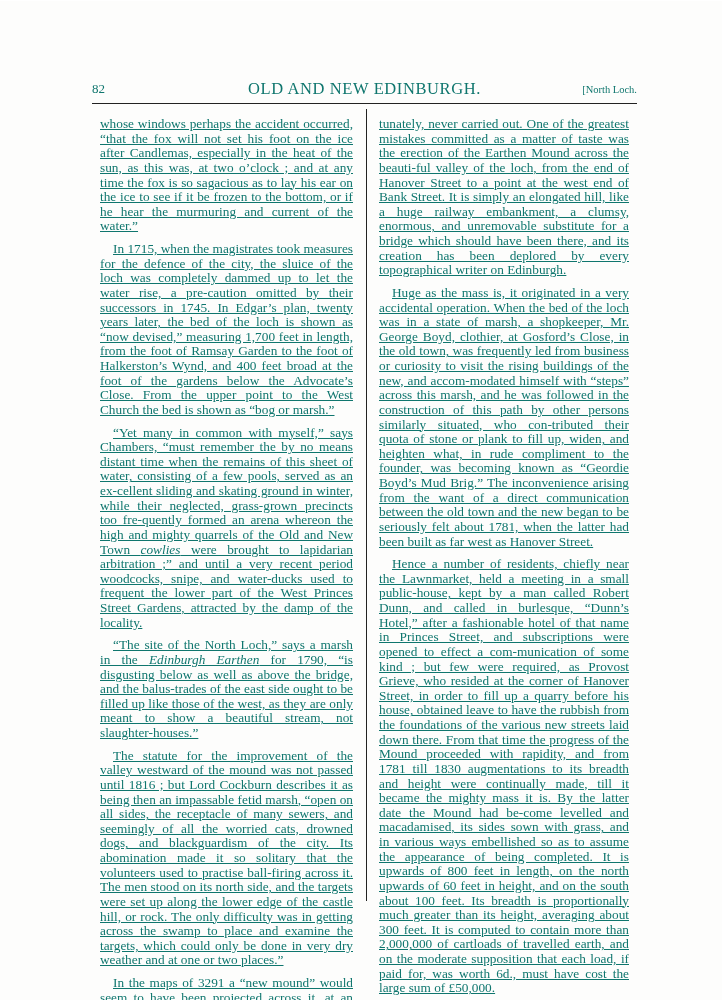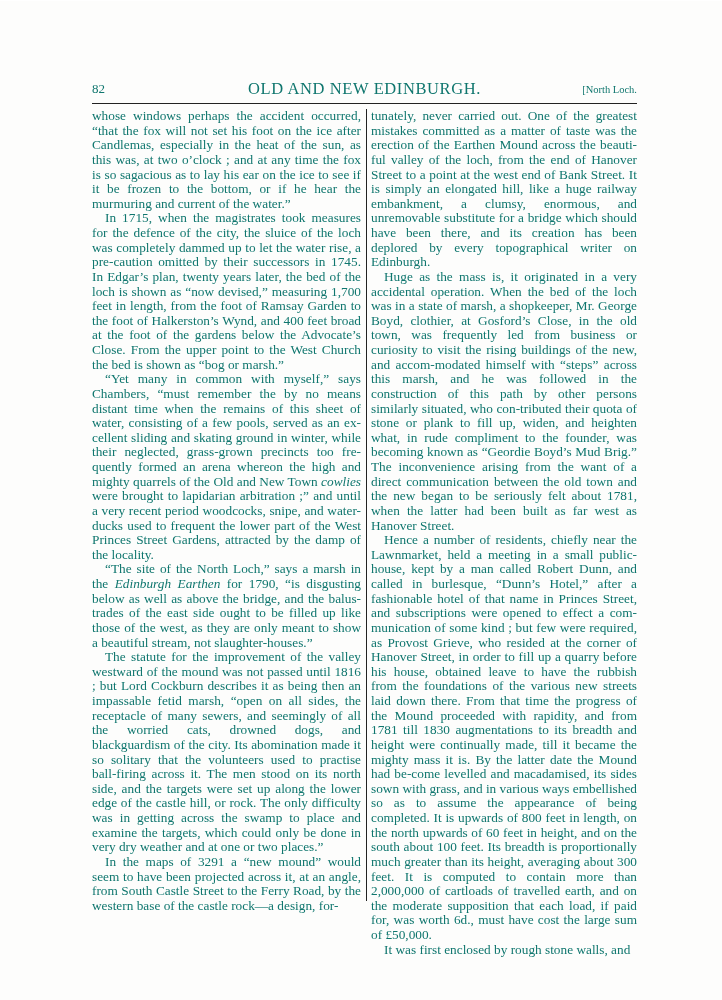--- a/index.html
+++ b/index.html
@@ -21,21 +21,21 @@
     position: absolute; left: 92px; top: 102px; width: 545px; height: 0;
     border-top: 1.5px solid #222;
   }
   .col {
     position: absolute; top: 108px;
     font-size: 13.3px; line-height: 14.62px;
     text-align: justify; hyphens: manual;
   }
   .col-left { left: 92px; width: 269px; }
   .col-right { left: 371px; width: 266px; }
-  .col p { margin: 0; text-indent: 13px; }
+  .col p { margin: 8px; text-indent: 13px; text-decoration: underline; }
   .col p.cont { text-indent: 0; }
   .col-divider {
     position: absolute; left: 366px; top: 108px; width: 0; height: 792px;
     border-left: 1.4px solid #222;
   }
   em { font-style: italic; }
 </style>
 </head>
 <body>
 

